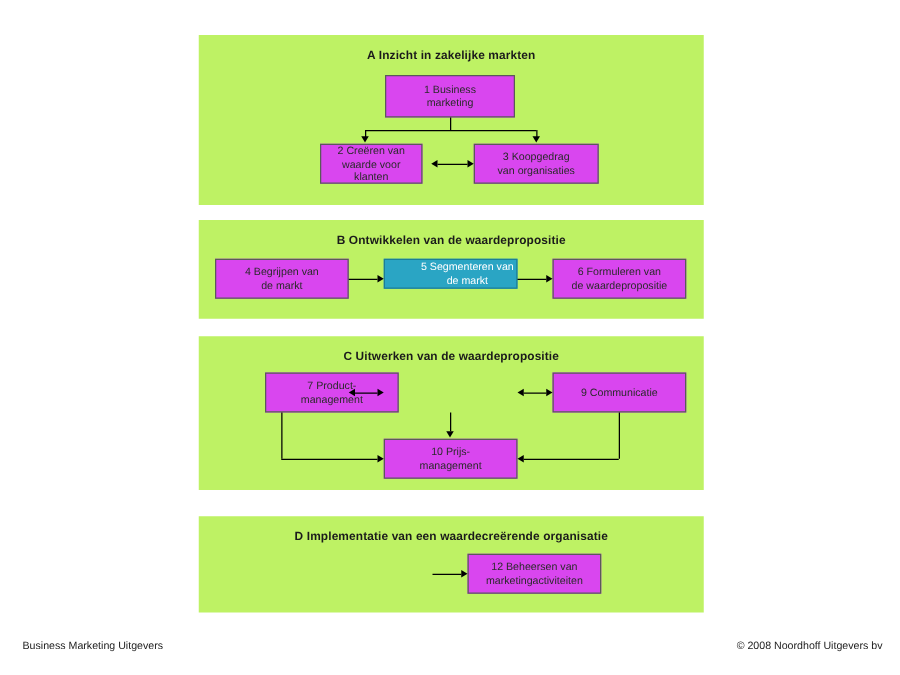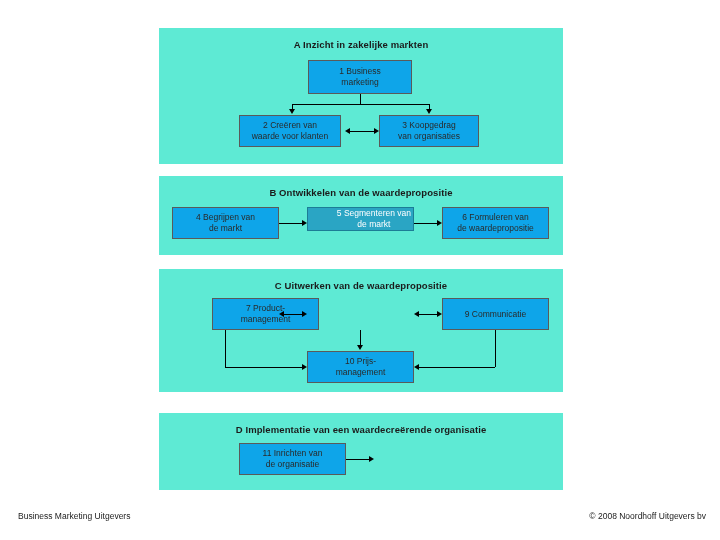--- a/index.html
+++ b/index.html
@@ -18,38 +18,38 @@
   #slide {
     position: absolute;
     left: 0; top: 0;
     width: 720px;
     height: 540px;
   }
 
   
   .panel {
     position: absolute;
-    background: #5eead4;
+    background: #bef264;
     box-sizing: border-box;
   }
   .panel-title {
     position: absolute;
     left: 0;
     width: 100%;
     text-align: center;
     font-size: 9.5px;
     font-weight: bold;
     color: #1b1b1b;
     letter-spacing: 0.1px;
   }
 
   
   .box {
     position: absolute;
-    background: #0ea5e9;
+    background: #d946ef;
     border: 1px solid #5a5a5a;
     box-sizing: border-box;
     display: flex;
     align-items: center;
     justify-content: center;
     text-align: center;
     font-size: 8.5px;
     color: #2a2a2a;
     line-height: 1.25;
     padding: 1px 2px;
@@ -115,21 +115,21 @@
     <div class="panel-title" style="top:11px;">A  Inzicht in zakelijke markten</div>
   </div>
 
   <div class="box" style="left:308px; top:60px; width:104px; height:34px;">
     <div>
       <span>1  Business</span>
       <span>marketing</span>
     </div>
   </div>
 
-  <div class="box" style="left:239px; top:115px; width:102px; height:32px;">
+  <div class="box" style="left:256px; top:115px; width:82px; height:32px;">
     <div>
       <span>2  Creëren van</span>
       <span>waarde voor klanten</span>
     </div>
   </div>
 
   <div class="box" style="left:379px; top:115px; width:100px; height:32px;">
     <div>
       <span>3  Koopgedrag</span>
       <span>van organisaties</span>
@@ -219,27 +219,27 @@
   <div class="ln h" style="left:419px; top:367px; width:76px;"></div>
   <div class="arrow left" style="left:414px; top:363.5px;"></div>
 
   <div class="ln v" style="left:360px; top:330px; height:15px;"></div>
   <div class="arrow down" style="left:356.5px; top:345px;"></div>
 
   <div class="panel" style="left:159px; top:413px; width:404px; height:77px;">
     <div class="panel-title" style="top:11px;">D  Implementatie van een waardecreërende organisatie</div>
   </div>
 
-  <div class="box" style="left:239px; top:443px; width:107px; height:32px;">
-    <div>
-      <span>11  Inrichten van</span>
-      <span>de organisatie</span>
-    </div>
-  </div>
-
+
+  <div class="box" style="left:374px; top:443px; width:107px; height:32px;">
+    <div>
+      <span>12  Beheersen van</span>
+      <span>marketingactiviteiten</span>
+    </div>
+  </div>
 
   <div class="ln h" style="left:346px; top:459px; width:23px;"></div>
   <div class="arrow right" style="left:369px; top:455.5px;"></div>
 
   <div class="footer-left">Business Marketing Uitgevers</div>
   <div class="footer-right">© 2008 Noordhoff Uitgevers bv</div>
 
 </div>
 
 </body></html>

